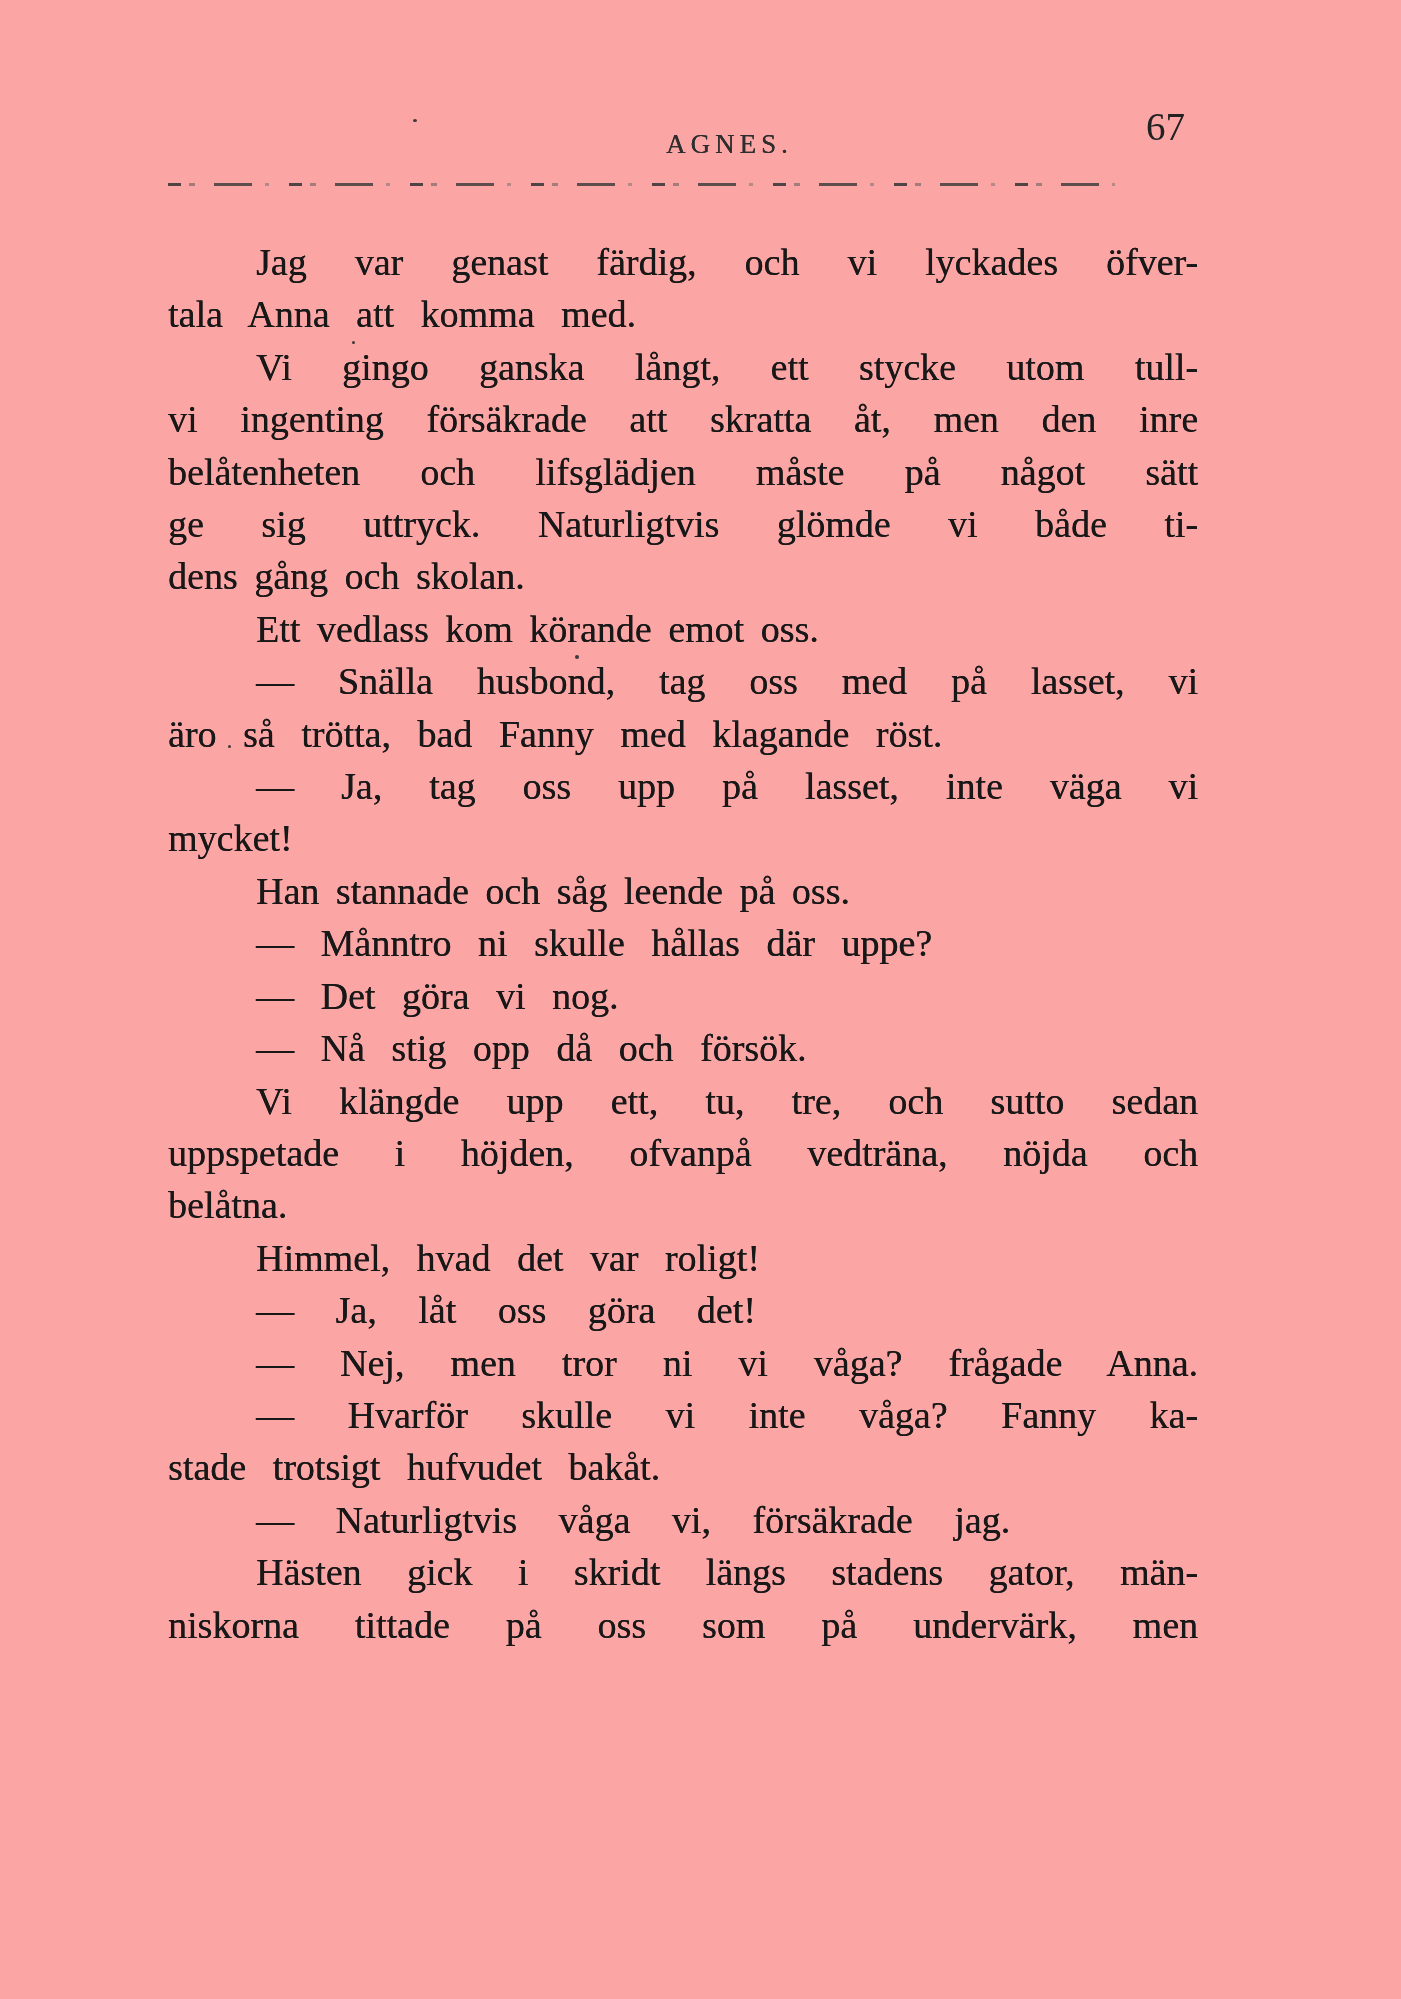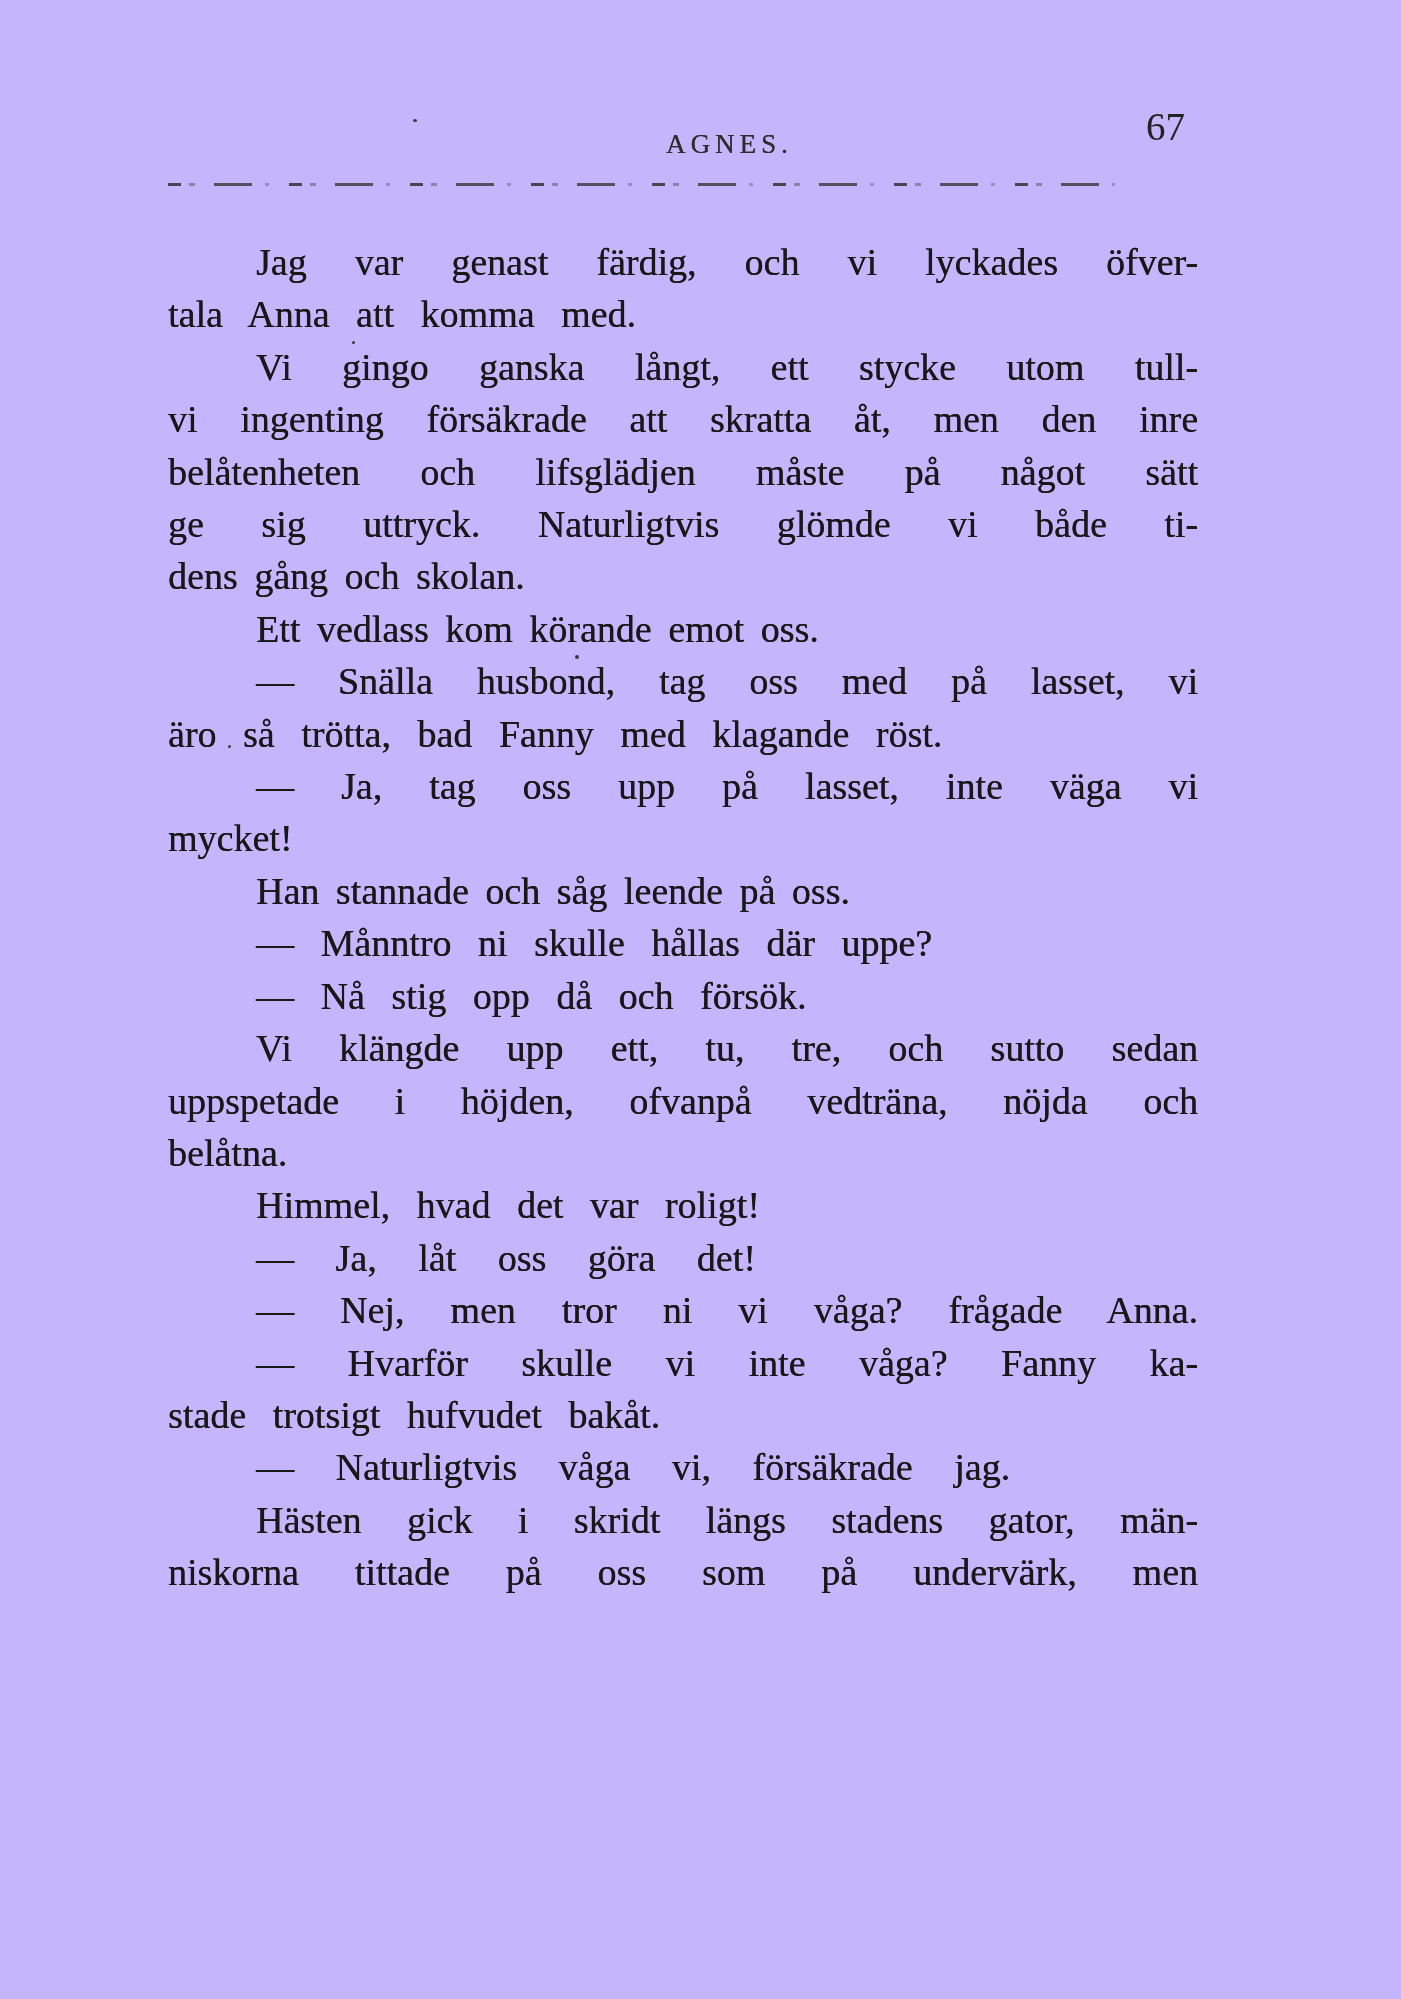--- a/index.html
+++ b/index.html
@@ -11,21 +11,21 @@
     width: 1401px;
     height: 1999px;
     position: relative;
     overflow: hidden;
     font-family: "Liberation Serif", "DejaVu Serif", serif;
     color: #181818;
   }
   .page {
     position: absolute;
     inset: 0;
-    background: #c4b5fd;
+    background: #fca5a5;
   }
   .running-title {
     position: absolute;
     left: 666px;
     top: 129px;
     font-size: 27px;
     letter-spacing: 5px;
     color: #2e2e2e;
     white-space: nowrap;
     text-shadow: 0.3px 0 0 currentColor;
@@ -101,20 +101,21 @@
       <div class="line justify">belåtenheten och lifsglädjen måste på något sätt</div>
       <div class="line justify">ge sig uttryck. Naturligtvis glömde vi både ti-</div>
       <div class="line">dens gång och skolan.</div>
       <div class="line indent">Ett vedlass kom körande emot oss.</div>
       <div class="line indent justify">— Snälla husbond, tag oss med på lasset, vi</div>
       <div class="line wide">äro så trötta, bad Fanny med klagande röst.</div>
       <div class="line indent justify">— Ja, tag oss upp på lasset, inte väga vi</div>
       <div class="line">mycket!</div>
       <div class="line indent">Han stannade och såg leende på oss.</div>
       <div class="line indent wide">— Månntro ni skulle hållas där uppe?</div>
+      <div class="line indent wide">— Det göra vi nog.</div>
       <div class="line indent wide">— Nå stig opp då och försök.</div>
       <div class="line indent justify">Vi klängde upp ett, tu, tre, och sutto sedan</div>
       <div class="line justify">uppspetade i höjden, ofvanpå vedträna, nöjda och</div>
       <div class="line">belåtna.</div>
       <div class="line indent wide">Himmel, hvad det var roligt!</div>
       <div class="line indent xwide">— Ja, låt oss göra det!</div>
       <div class="line indent justify">— Nej, men tror ni vi våga? frågade Anna.</div>
       <div class="line indent justify">— Hvarför skulle vi inte våga? Fanny ka-</div>
       <div class="line wide">stade trotsigt hufvudet bakåt.</div>
       <div class="line indent xwide">— Naturligtvis våga vi, försäkrade jag.</div>

